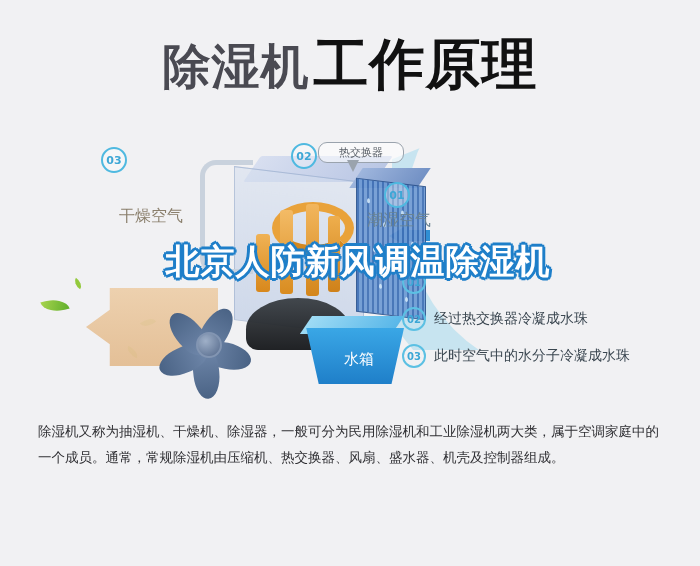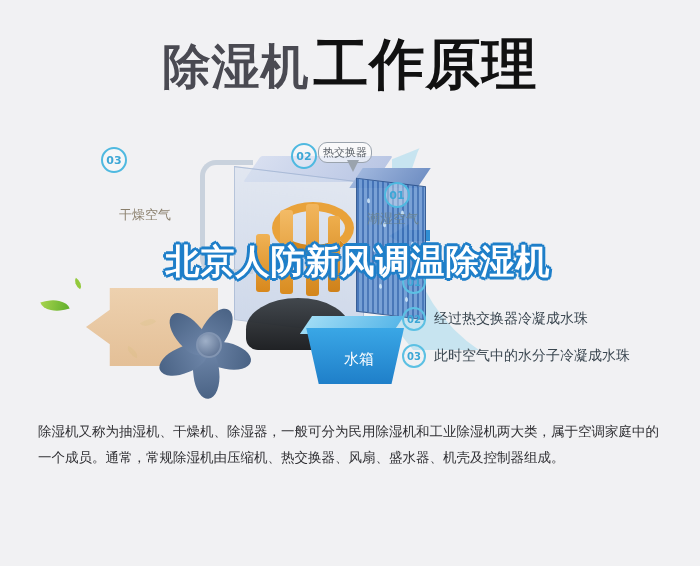--- a/index.html
+++ b/index.html
@@ -160,32 +160,32 @@
     display:flex;align-items:center;justify-content:center;
     background:rgba(255,255,255,.35);
     font-family:"DejaVu Sans","Liberation Sans",sans-serif;
   }
   .b03{left:101px;top:27px;}
   .b02{left:291px;top:23px;}
   .b01{left:384px;top:62px;}
 
   .callout{
     position:absolute;left:318px;top:22px;
-    padding:2px 4px;border:1.5px solid #9aa3ad;border-radius:9px;
+    padding:2px 20px;border:1.5px solid #9aa3ad;border-radius:9px;
     color:#5a6068;font-size:11px;background:rgba(255,255,255,.6);
     font-family:"DejaVu Sans","Liberation Sans",sans-serif;
   }
   .callout-tail{
     position:absolute;left:347px;top:40px;width:0;height:0;
     border-left:6px solid transparent;border-right:6px solid transparent;
     border-top:12px solid #9aa3ad;
   }
 
   .dlabel{
-    position:absolute;color:#5b6570;font-size:13px;white-space:nowrap;
+    position:absolute;color:#5b6570;font-size:16px;white-space:nowrap;
     font-family:"DejaVu Sans","Liberation Sans",sans-serif;
   }
   .lab-dry{left:119px;top:86px;color:#8a7f6c;}
   .lab-humid{left:367px;top:90px;color:#6a8392;}
 
   
   .legend{position:absolute;left:402px;top:150px;width:290px;}
   .leg-row{display:flex;align-items:center;margin-bottom:13px;}
   .leg-num{
     width:20px;height:20px;border-radius:50%;border:2px solid #5cc0e3;

